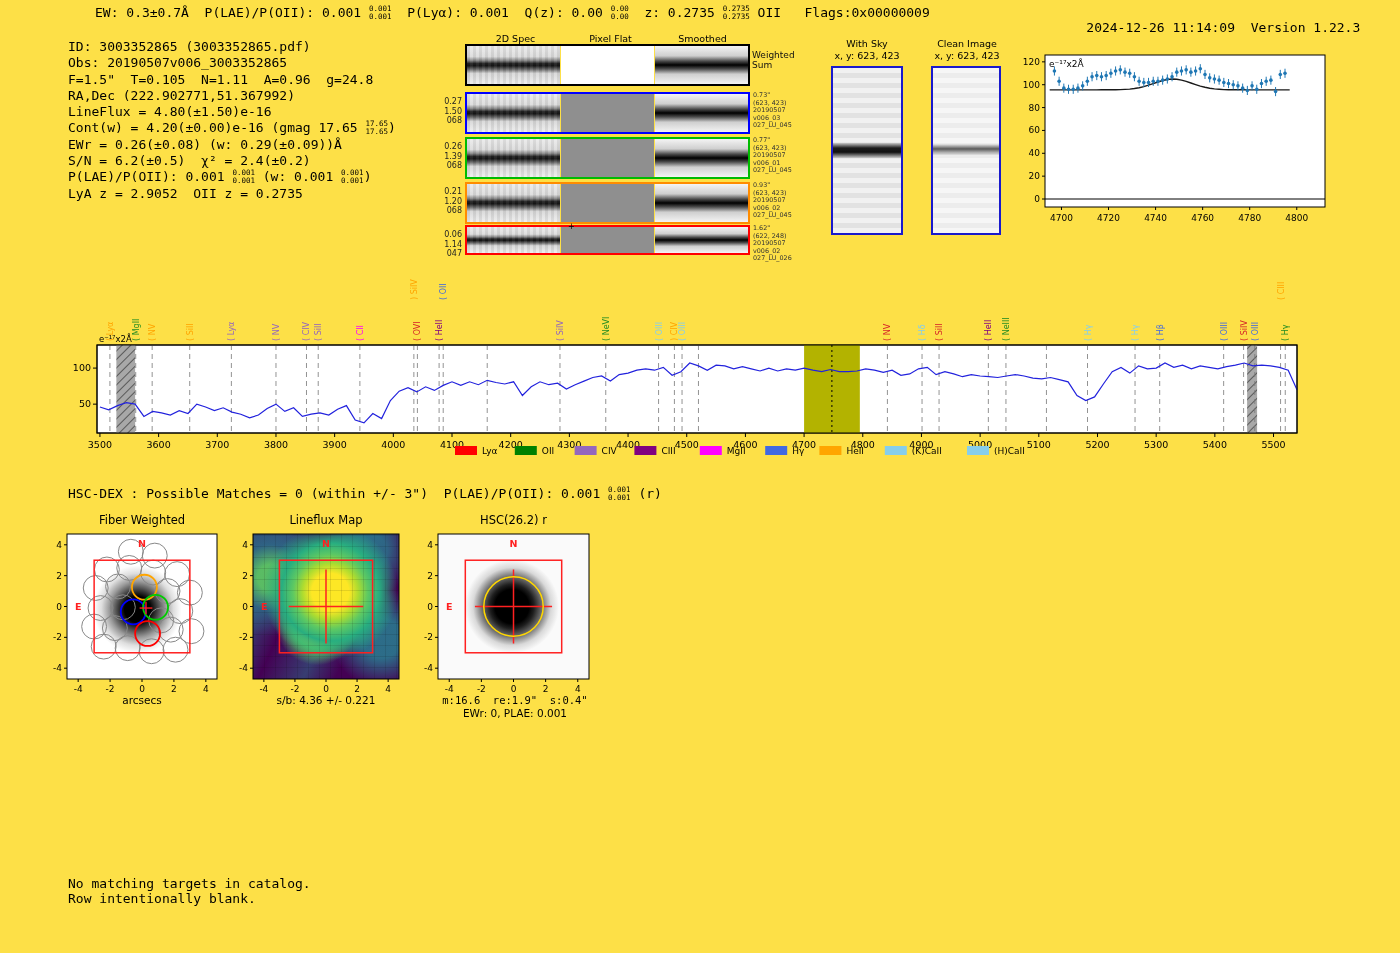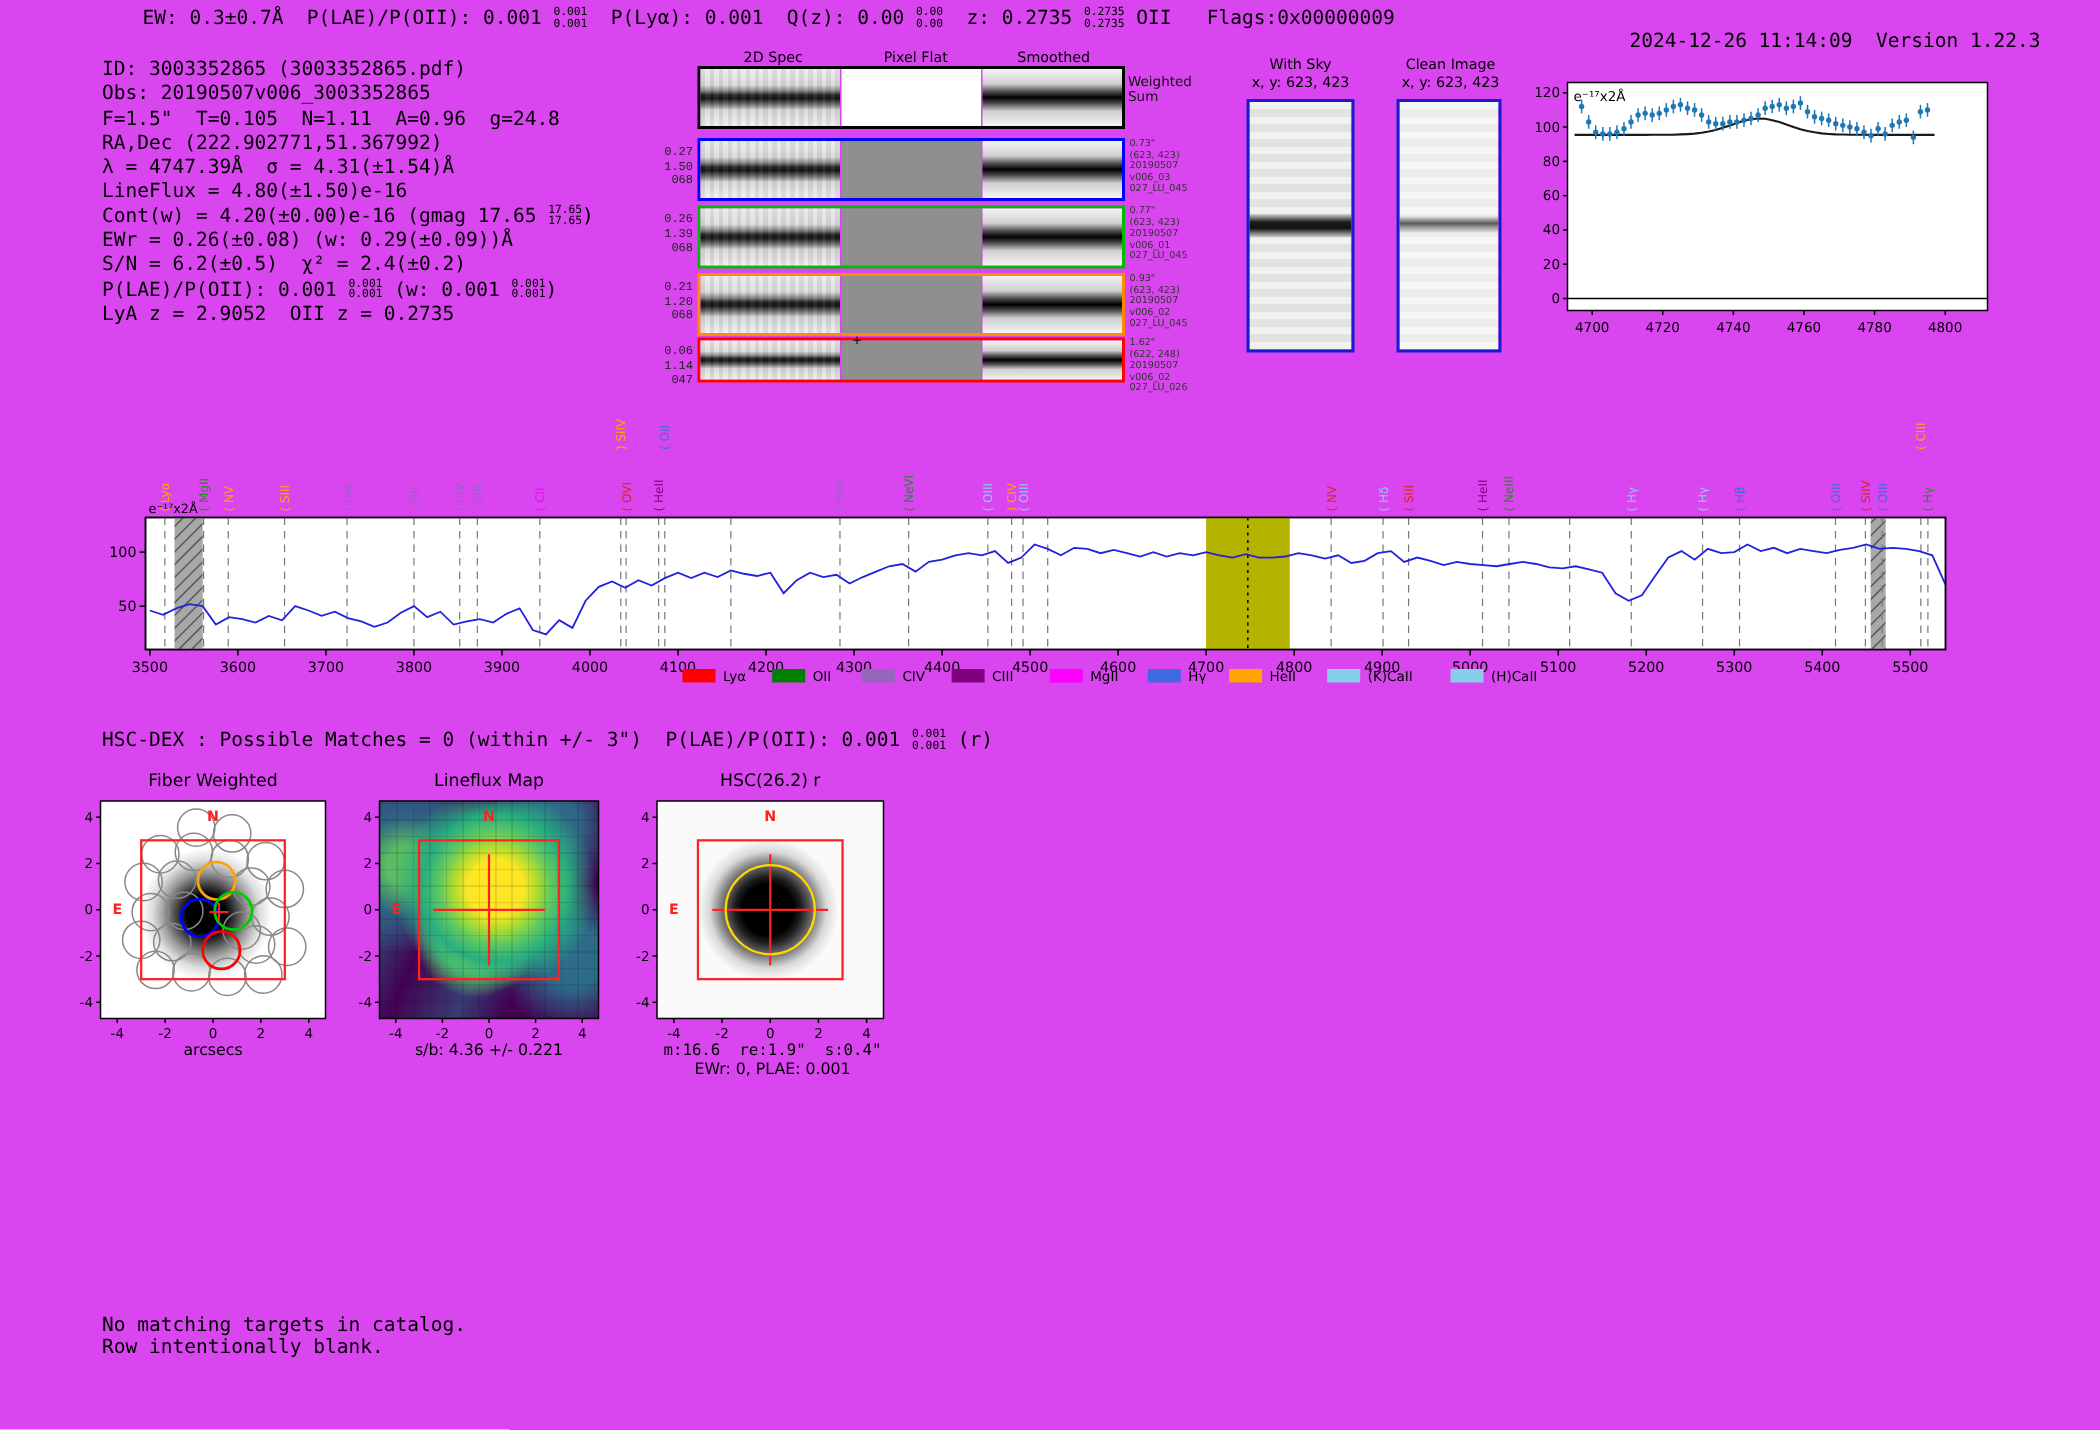--- a/index.html
+++ b/index.html
@@ -1,33 +1,33 @@
 <!DOCTYPE html>
 <html><head>
 <meta charset="utf-8">
 <style>
   html,body{margin:0;padding:0;background:#fff;}
-  #canvas{position:relative;width:1400px;height:953px;background:#d946ef;overflow:hidden;
+  #canvas{position:relative;width:1400px;height:953px;background:#fde047;overflow:hidden;
           font-family:"DejaVu Sans",sans-serif;color:#000;}
   .abs{position:absolute;}
   .mono{font-family:"DejaVu Sans Mono",monospace;white-space:pre;}
   .hdr{font-size:13px;}
   .info-line{font-size:13px;line-height:16.3px;}
   .stk{display:inline-flex;flex-direction:column;font-size:7.5px;line-height:7.5px;
        vertical-align:middle;text-align:left;transform:translateY(-1px);}
   .colhead{font-size:9.5px;text-align:center;}
   .cutrow{position:absolute;box-sizing:border-box;}
   .cutcell{position:absolute;top:0;height:100%;}
   .spec2d{background:
      repeating-linear-gradient(90deg, rgba(0,0,0,0.07) 0 3px, rgba(255,255,255,0.06) 3px 6px),
      linear-gradient(180deg,#ececec 0%,#dcdcdc 28%,#8a8a8a 38%,#222 46%,#161616 52%,#6f6f6f 62%,#d8d8d8 72%,#efefef 100%);}
   .smoothed{background:linear-gradient(180deg,#f4f4f4 0%,#cfcfcf 26%,#4a4a4a 40%,#000 50%,#4a4a4a 60%,#cfcfcf 74%,#f4f4f4 100%);}
   .flatwhite{background:#ffffff;}
   .flatgray{background:#8f8f8f;}
-  .cutleft{font-size:8px;line-height:9.5px;text-align:right;color:#222;font-family:Liberation Mono, monospace;}
+  .cutleft{font-size:8px;line-height:9.5px;text-align:right;color:#222;}
   .cutright{font-size:6.4px;line-height:7.6px;color:#333;}
   .wsum{font-size:9px;line-height:10px;color:#111;}
   .skybox{position:absolute;box-sizing:border-box;border:2px solid #1a1acc;}
   .sky-with{background:
      linear-gradient(180deg, rgba(0,0,0,0) 45%, #1c1c1c 48.5%, #111 51%, rgba(0,0,0,0) 55%),
      repeating-linear-gradient(180deg,#f1f1f1 0 5px,#e2e2e2 5px 10px);}
   .sky-clean{background:
      linear-gradient(180deg, rgba(0,0,0,0) 46%, #5a5a5a 49%, rgba(0,0,0,0) 53%),
      repeating-linear-gradient(180deg,#f6f6f6 0 5px,#ececec 5px 10px);}
   .skytitle{font-size:9.5px;text-align:center;line-height:11.5px;}
@@ -58,21 +58,20 @@
   <div class="abs mono hdr" style="left:95px;top:5px;"><span>EW: 0.3±0.7Å  P(LAE)/P(OII): 0.001 </span><span class="stk"><span>0.001</span><span>0.001</span></span><span>  P(Lyα): 0.001  Q(z): 0.00 </span><span class="stk"><span>0.00</span><span>0.00</span></span><span>  z: 0.2735 </span><span class="stk"><span>0.2735</span><span>0.2735</span></span><span> OII   Flags:0x00000009</span></div>
   <div class="abs mono hdr" style="left:1055px;top:5px;">
     <span>2024-12-26 11:14:09</span><span>  </span><span>Version 1.22.3</span>
   </div>
 
   <div class="abs" style="left:68px;top:39px;" id="info-block">
       <div class="mono info-line"><span>ID: 3003352865 (3003352865.pdf)</span></div>
       <div class="mono info-line"><span>Obs: 20190507v006_3003352865</span></div>
       <div class="mono info-line"><span>F=1.5"  T=0.105  N=1.11  A=0.96  g=24.8</span></div>
       <div class="mono info-line"><span>RA,Dec (222.902771,51.367992)</span></div>
-      <div class="mono info-line"><span>λ = 4747.39Å  σ = 4.31(±1.54)Å</span></div>
       <div class="mono info-line"><span>LineFlux = 4.80(±1.50)e-16</span></div>
       <div class="mono info-line"><span>Cont(w) = 4.20(±0.00)e-16 (gmag 17.65 </span><span class="stk"><span>17.65</span><span>17.65</span></span><span>)</span></div>
       <div class="mono info-line"><span>EWr = 0.26(±0.08) (w: 0.29(±0.09))Å</span></div>
       <div class="mono info-line"><span>S/N = 6.2(±0.5)  χ² = 2.4(±0.2)</span></div>
       <div class="mono info-line"><span>P(LAE)/P(OII): 0.001 </span><span class="stk"><span>0.001</span><span>0.001</span></span><span> (w: 0.001 </span><span class="stk"><span>0.001</span><span>0.001</span></span><span>)</span></div>
       <div class="mono info-line"><span>LyA z = 2.9052  OII z = 0.2735</span></div>
     </div>
 
   <div class="abs colhead" style="left:468px;top:33px;width:95px;">2D Spec</div>
   <div class="abs colhead" style="left:563px;top:33px;width:95px;">Pixel Flat</div>

